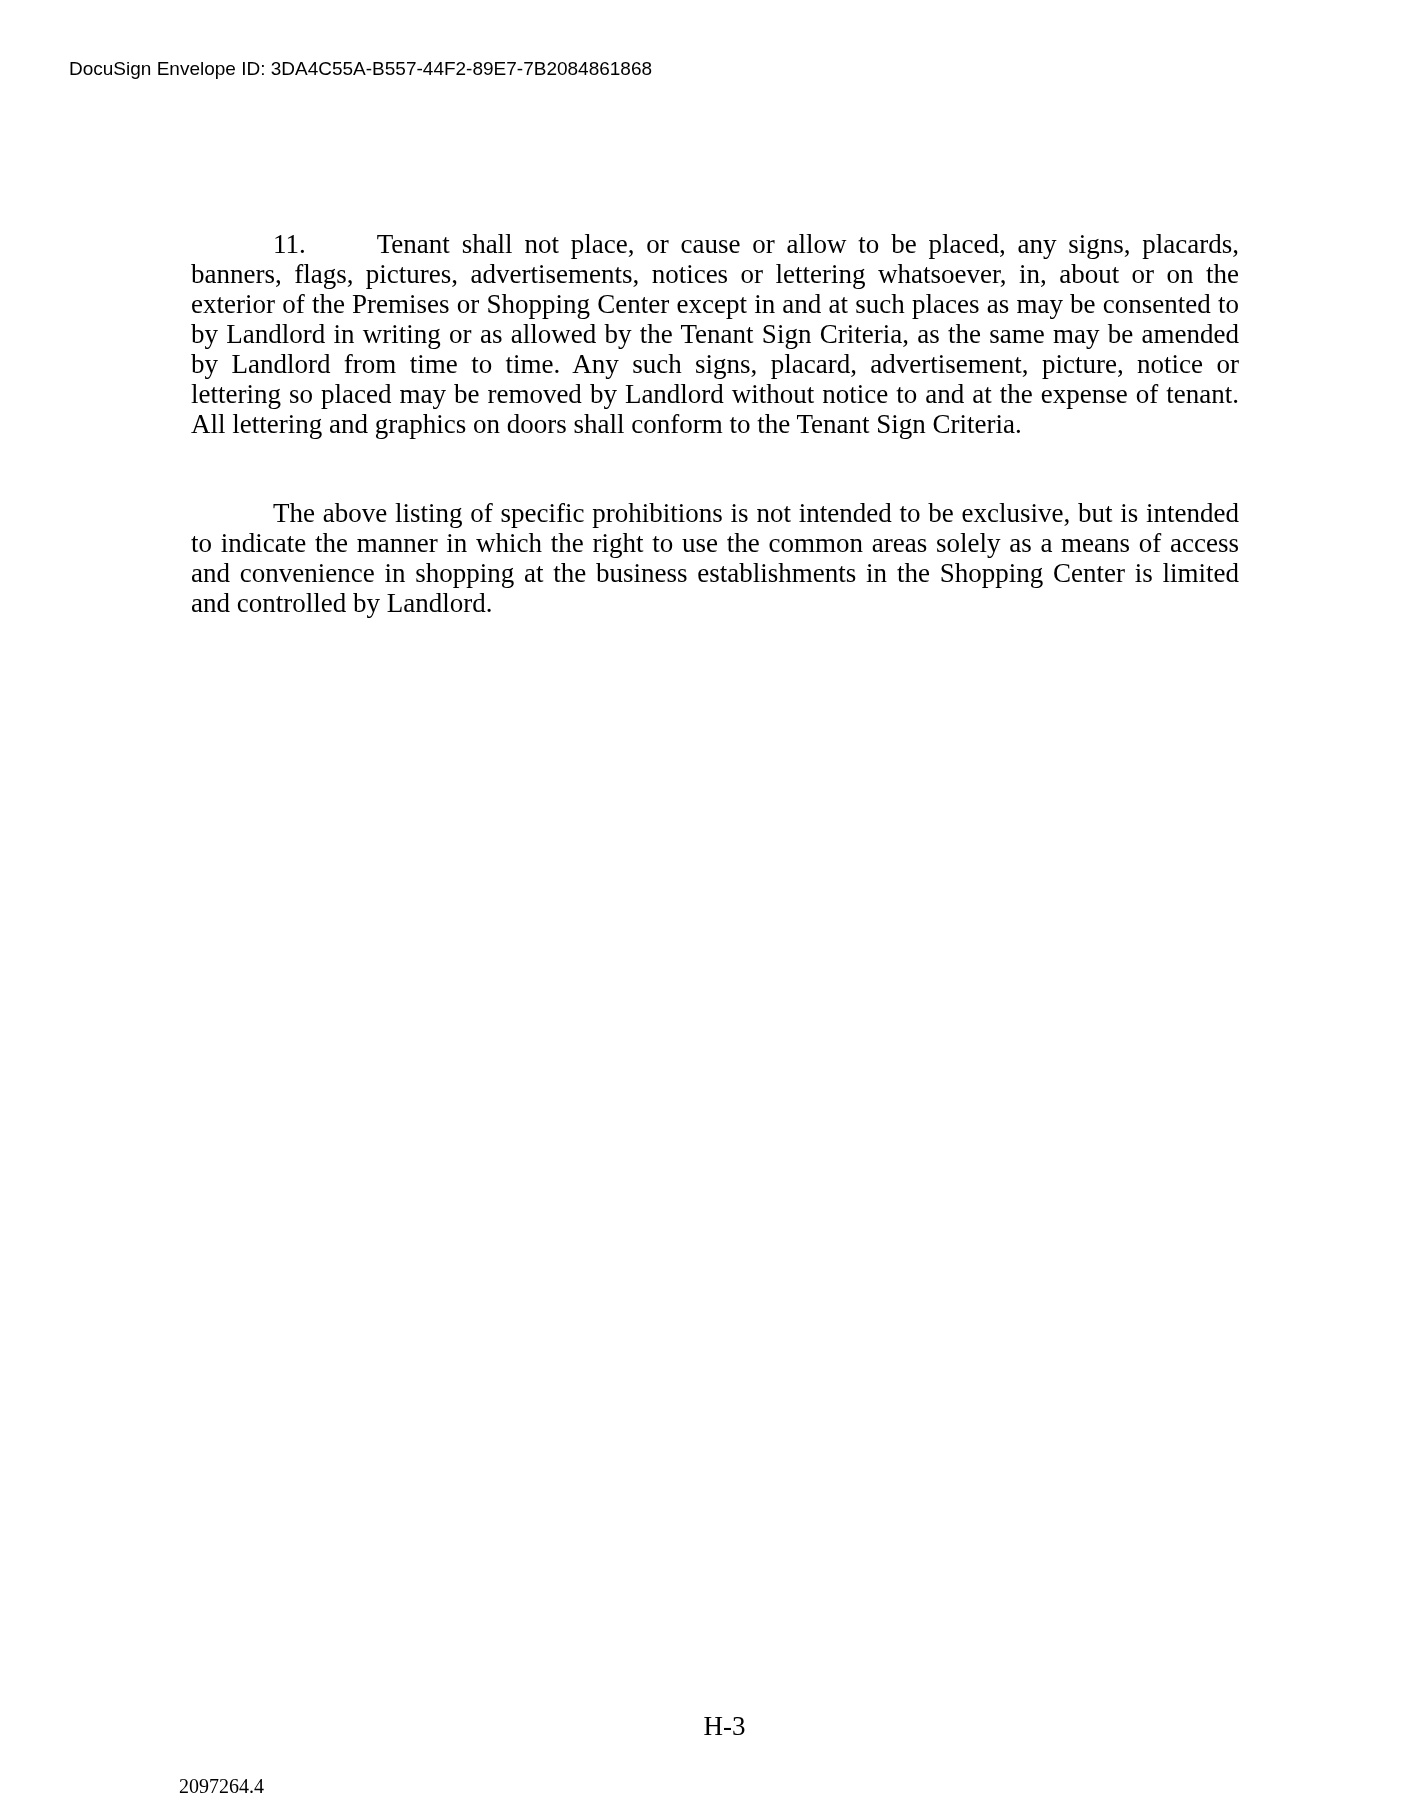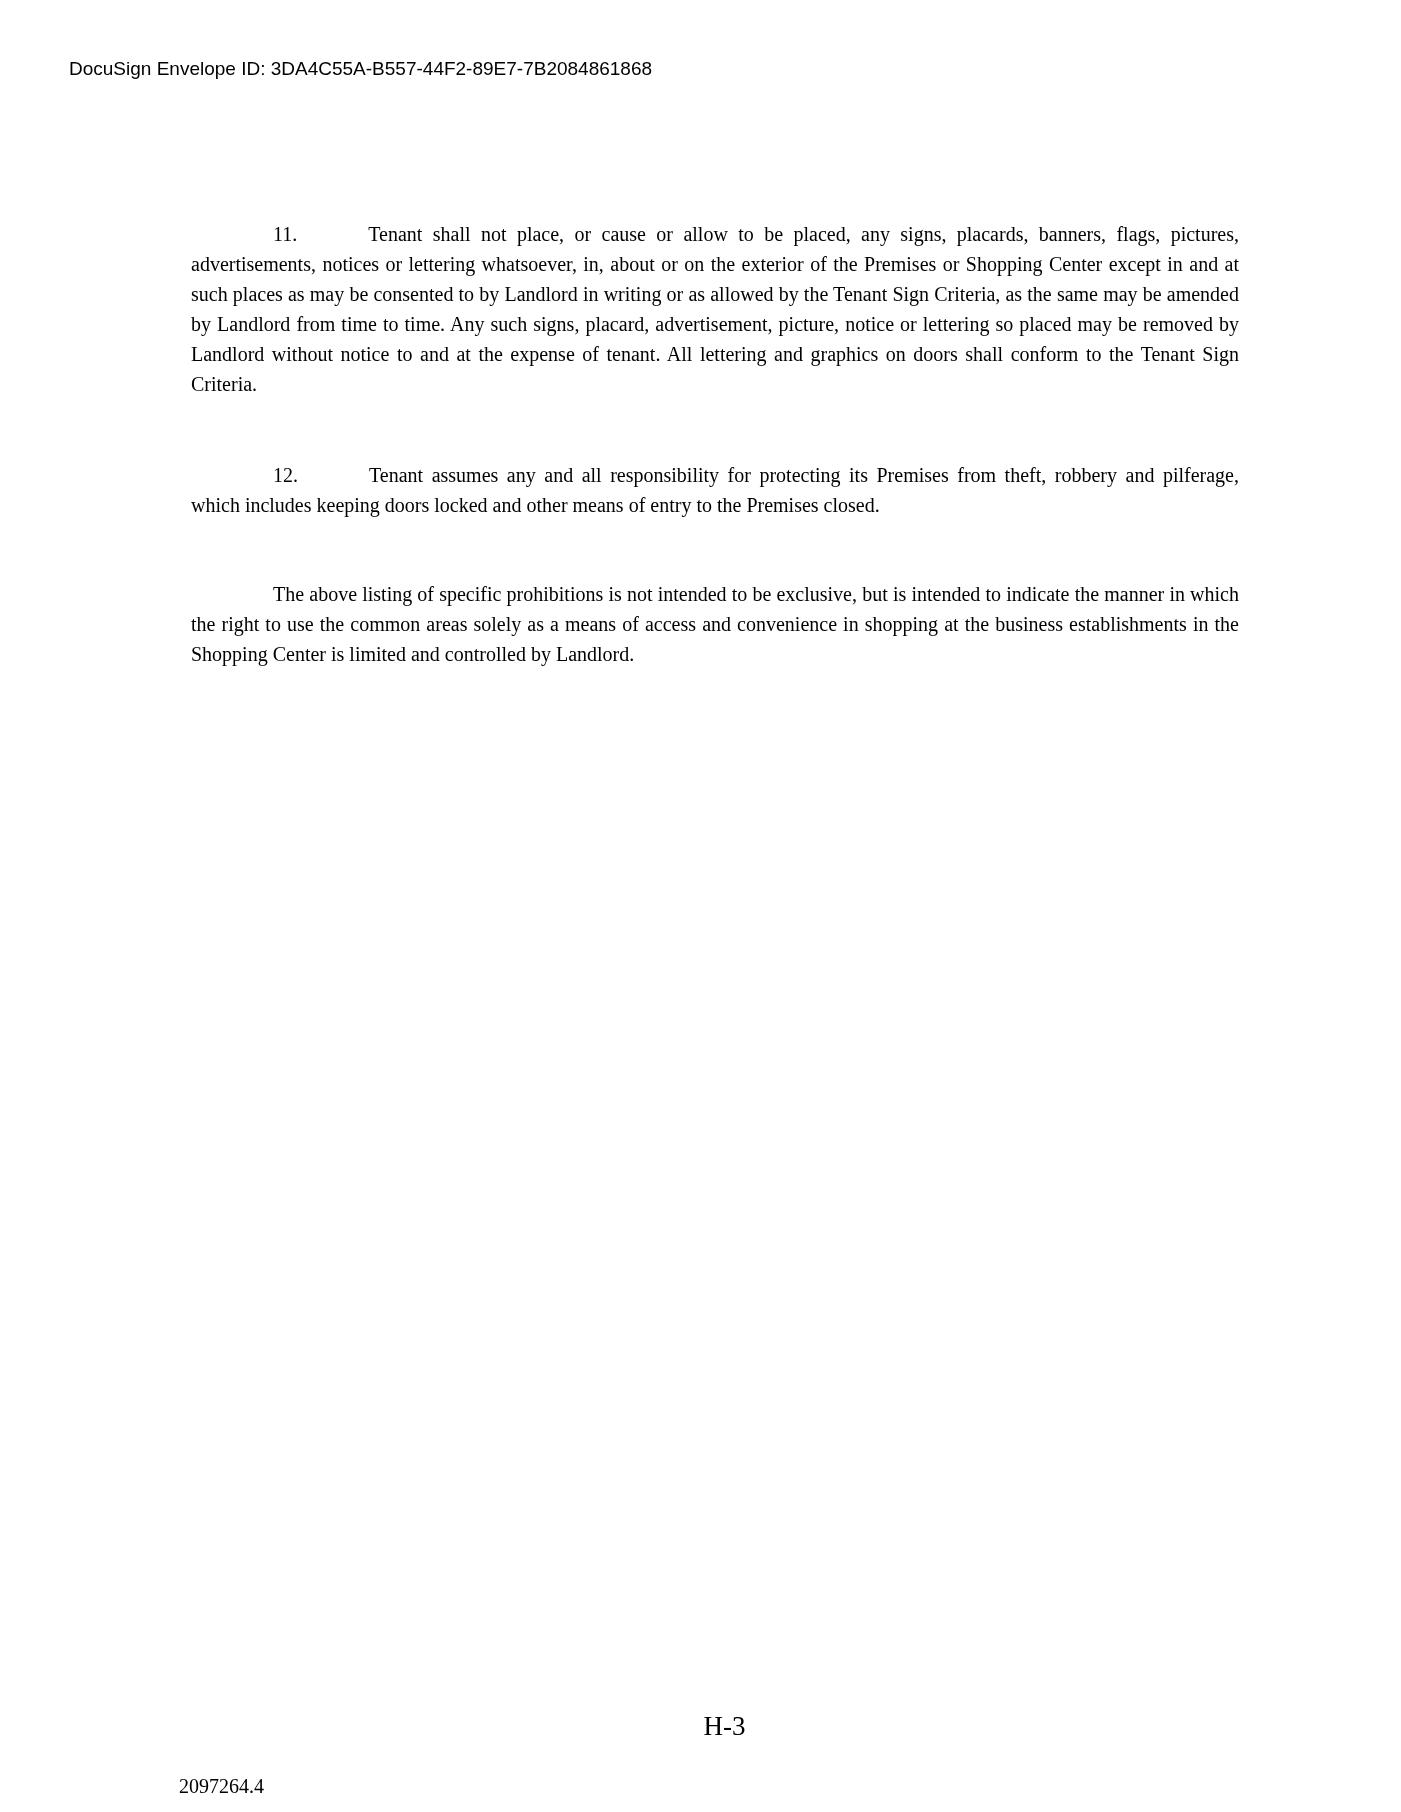--- a/index.html
+++ b/index.html
@@ -19,23 +19,23 @@
     top: 22px;
     font-family: "Liberation Sans", sans-serif;
     font-size: 19px;
     letter-spacing: 0px;
     color: #000000;
     white-space: nowrap;
   }
   .body-text {
     position: absolute;
     left: 143px;
-    top: 169px;
+    top: 181px;
     width: 1096px;
-    font-size: 20px;
+    font-size: 27px;
     line-height: 30px;
     text-align: justify;
   }
   .body-text p {
     margin: 0 0 35px 0;
     text-indent: 70px;
   }
   .para-num { display: inline; }
   .tab { display: inline-block; width: 47px; }
   .page-label {
@@ -58,21 +58,20 @@
 <body>
 
 <div class="page">
 
   <div class="ds-header">DocuSign Envelope ID: 3DA4C55A-B557-44F2-89E7-7B2084861868</div>
 
   <div class="body-text">
 
     <p><span class="para-num">11.</span><span class="tab"></span><span>Tenant shall not place, or cause or allow to be placed, any signs, placards, banners, flags, pictures, advertisements, notices or lettering whatsoever, in, about or on the exterior of the Premises or Shopping Center except in and at such places as may be consented to by Landlord in writing or as allowed by the Tenant Sign Criteria, as the same may be amended by Landlord from time to time.  Any such signs, placard, advertisement, picture, notice or lettering so placed may be removed by Landlord without notice to and at the expense of tenant.  All lettering and graphics on doors shall conform to the Tenant Sign Criteria.</span></p>
 
-    <p><span class="para-num">12.</span><span class="tab"></span><span>Tenant assumes any and all responsibility for protecting its Premises from theft, robbery and pilferage, which includes keeping doors locked and other means of entry to the Premises closed.</span></p>
 
     <p><span>The above listing of specific prohibitions is not intended to be exclusive, but is intended to indicate the manner in which the right to use the common areas solely as a means of access and convenience in shopping at the business establishments in the Shopping Center is limited and controlled by Landlord.</span></p>
 
   </div>
 
   <div class="page-label">H-3</div>
 
   <div class="doc-number">2097264.4</div>
 
 </div>

